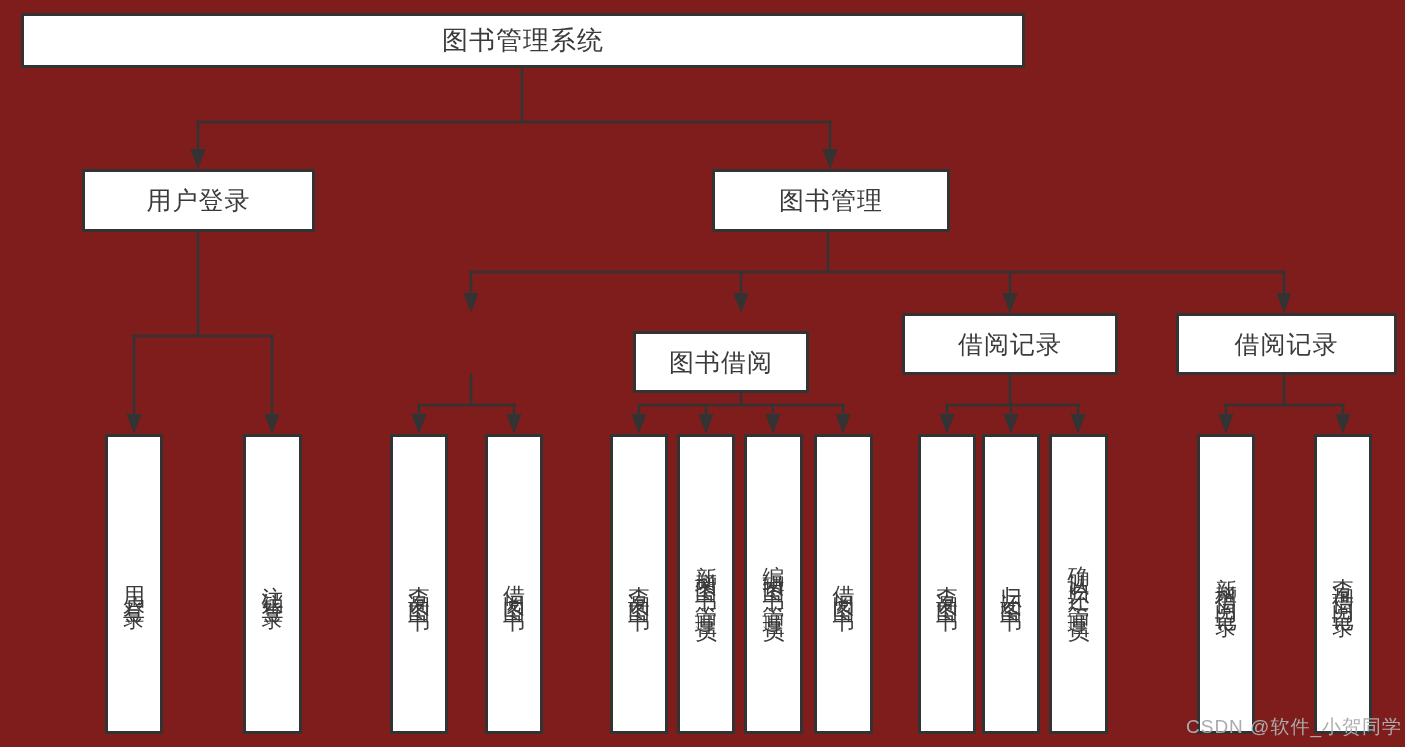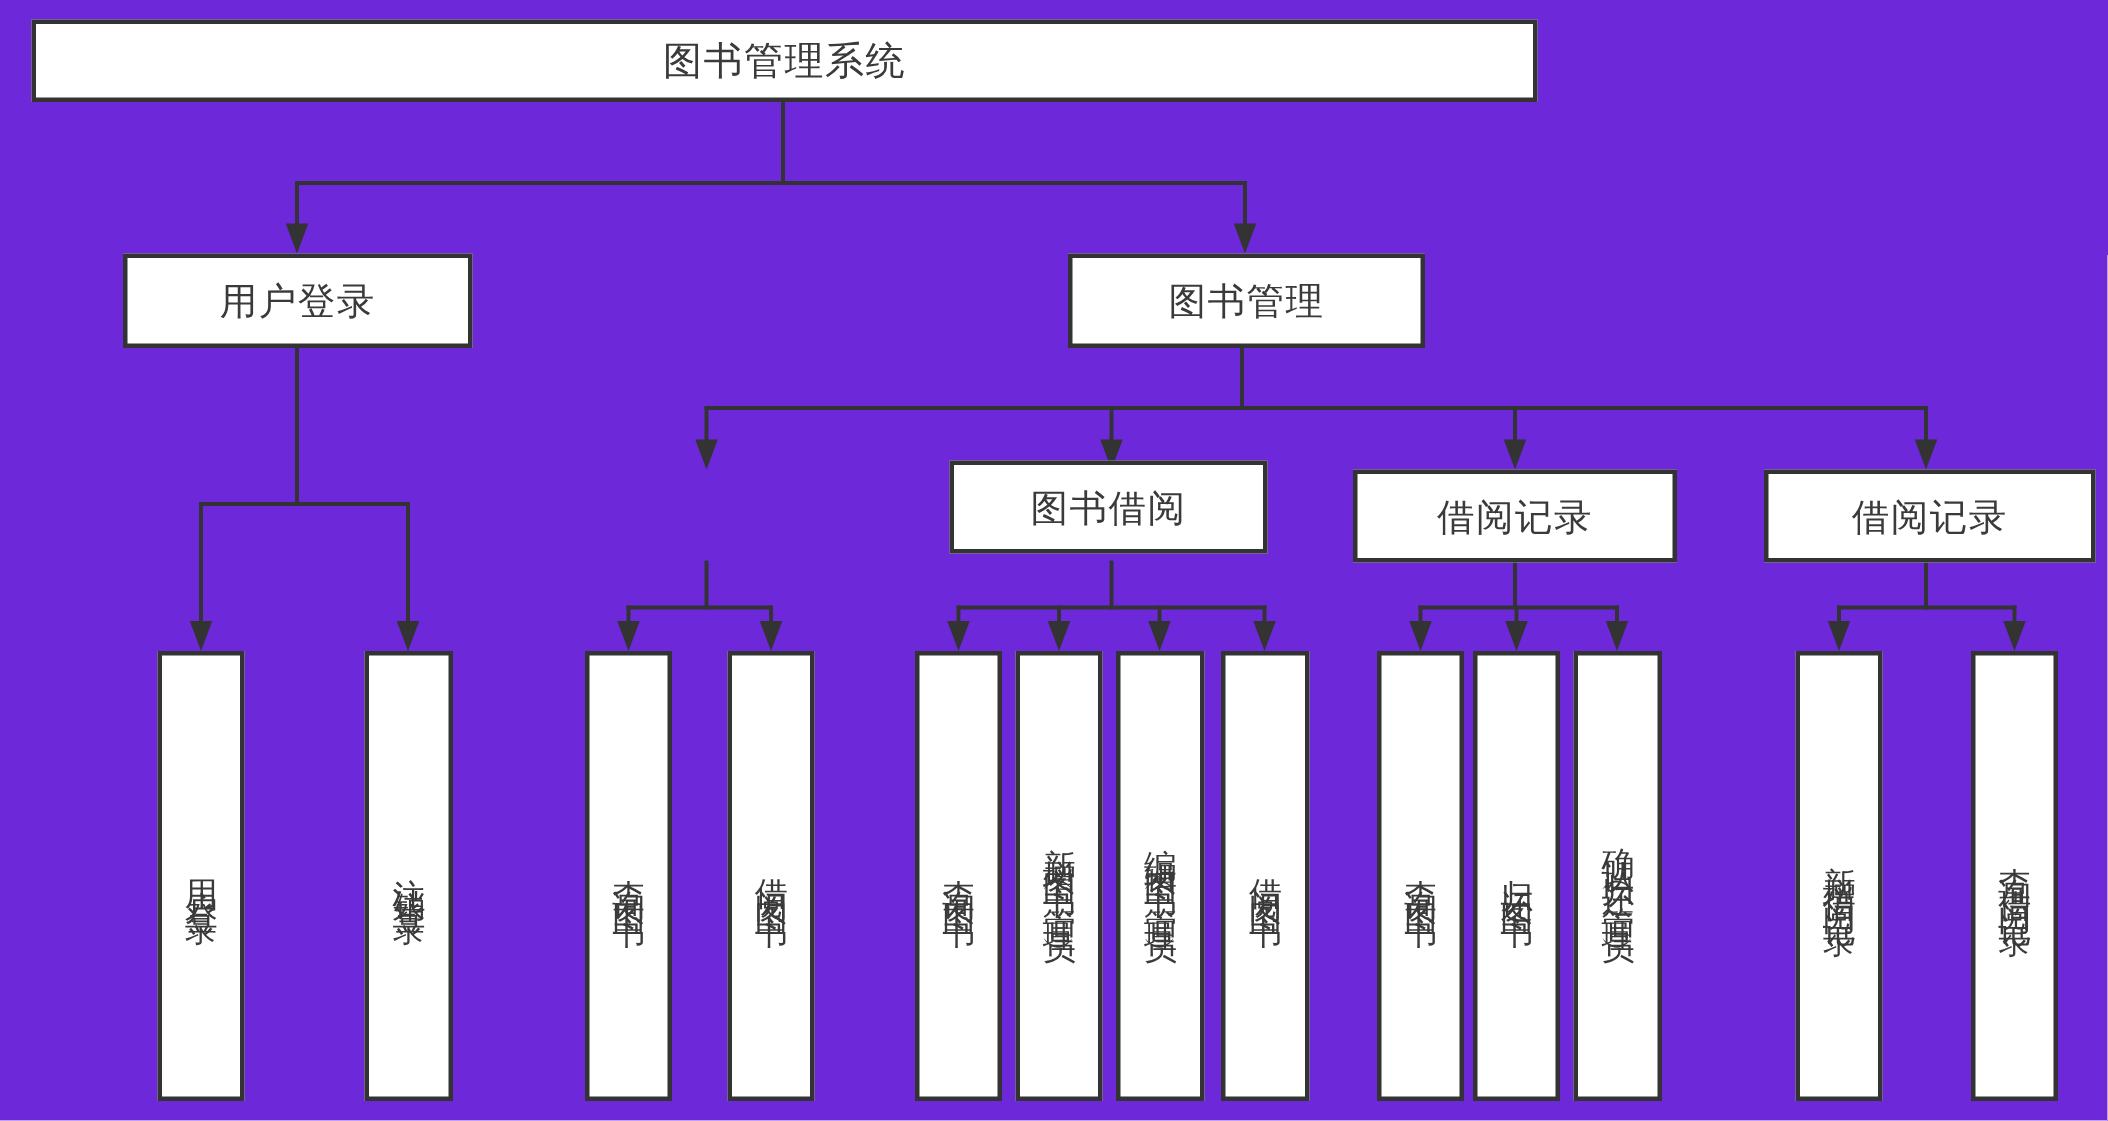--- a/index.html
+++ b/index.html
@@ -1,19 +1,19 @@
 <!DOCTYPE html>
 <html><head>
 <meta charset="utf-8">
 <style>
   html,body{margin:0;padding:0;background:#ffffff;}
   #canvas{
     position:relative;
     width:1405px;height:747px;
-    background:#6d28d9;
+    background:#7f1d1d;
     font-family:Liberation Sans, sans-serif;
     overflow:hidden;
   }
   #connectors{position:absolute;left:0;top:0;z-index:0;}
   .box{
     position:absolute;
     box-sizing:border-box;
     border:3px solid #333333;
     background:#ffffff;
     display:flex;
@@ -117,21 +117,21 @@
     <span>图书管理系统</span>
   </div>
 
   <div class="box hbox" style="left:82px;top:169px;width:233px;height:63px">
     <span>用户登录</span>
   </div>
   <div class="box hbox" style="left:712px;top:169px;width:238px;height:63px">
     <span>图书管理</span>
   </div>
 
-  <div class="box hbox" style="left:633px;top:307px;width:212px;height:62px">
+  <div class="box hbox" style="left:633px;top:331px;width:176px;height:62px">
     <span>图书借阅</span>
   </div>
   <div class="box hbox" style="left:902px;top:313px;width:216px;height:62px">
     <span>借阅记录</span>
   </div>
   <div class="box hbox" style="left:1176px;top:313px;width:221px;height:62px">
     <span>借阅记录</span>
   </div>
 
   <div class="box vbox" style="left:105px;top:434px;width:58px;height:300px">
@@ -171,14 +171,15 @@
     <span>确认归还（管理员）</span>
   </div>
 
   <div class="box vbox" style="left:1197px;top:434px;width:58px;height:300px">
     <span>新增借阅记录</span>
   </div>
   <div class="box vbox" style="left:1314px;top:434px;width:58px;height:300px">
     <span>查询借阅记录</span>
   </div>
 
+  <div class="watermark">CSDN @软件_小贺同学</div>
 
 </div>
 
 </body></html>

